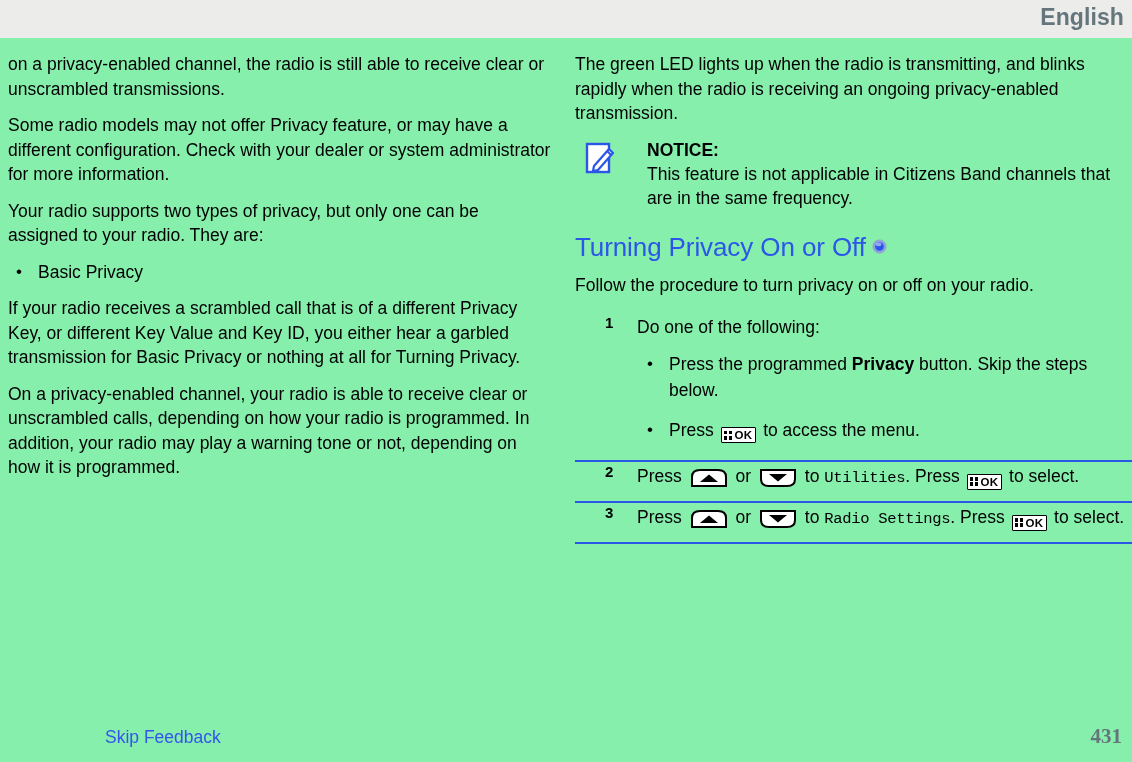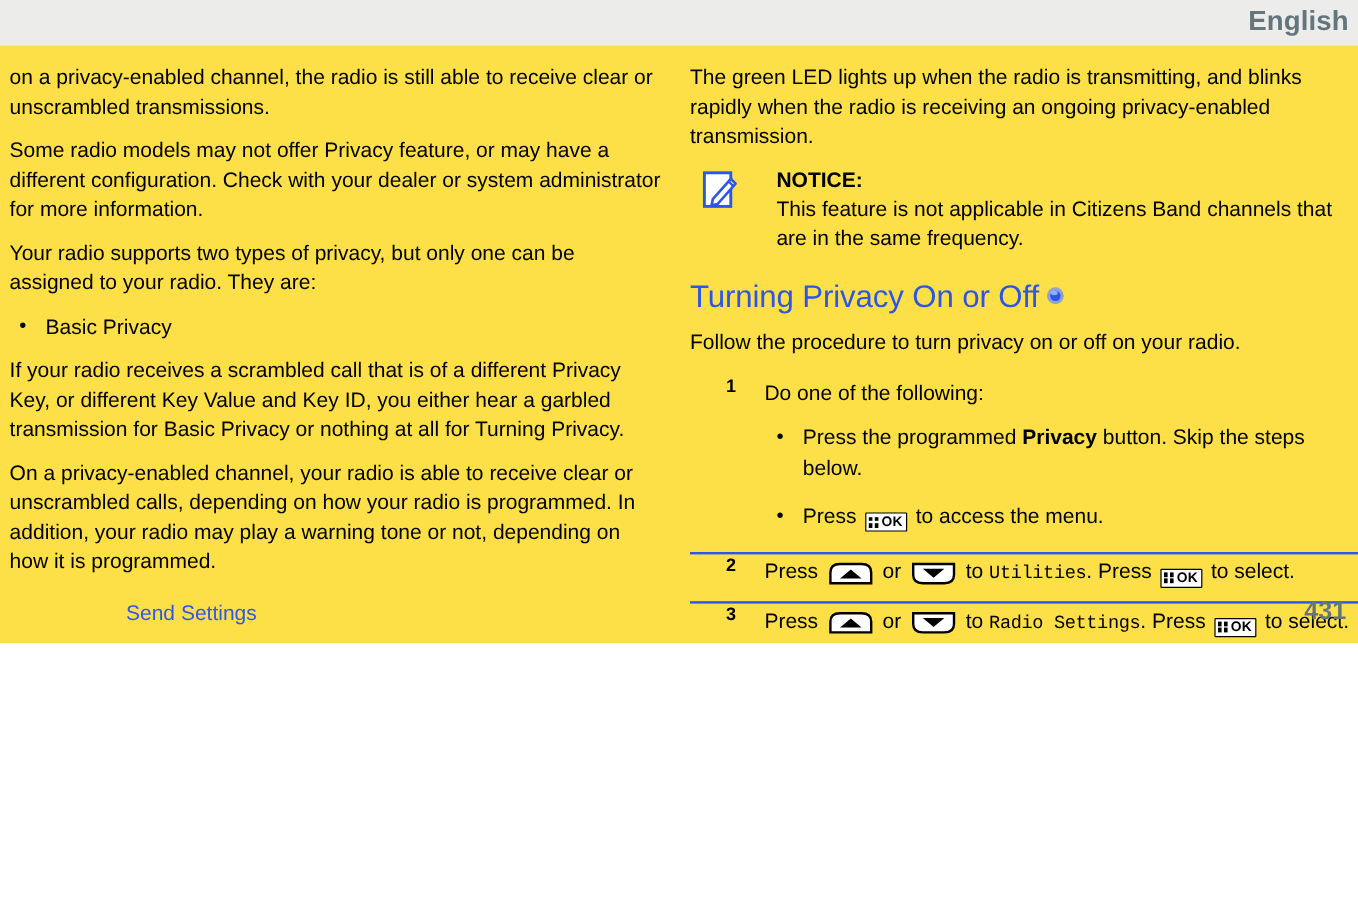--- a/index.html
+++ b/index.html
@@ -5,23 +5,23 @@
   * { box-sizing: border-box; }
   html, body {
     margin: 0; padding: 0;
     width: 1132px; height: 762px;
     background: #ffffff;
     font-family: "Liberation Sans", sans-serif;
     -webkit-font-smoothing: antialiased;
   }
   .page {
     position: relative;
-    width: 1132px; height: 536px;
+    width: 1132px; height: 762px;
     overflow: hidden;
-    background: #fde047;
+    background: #86efac;
   }
 
   
   .header-band {
     position: absolute; top: 0; left: 0;
     width: 1132px; height: 38px;
     background: #ececea;
   }
   .header-lang {
     position: absolute;
@@ -229,20 +229,21 @@
     color: #3355ee;
     line-height: 22px;
   }
   .page-number {
     position: absolute;
     right: 10px; top: 12px;
     font-size: 21px;
     font-weight: bold;
     color: #64767c;
     line-height: 24px;
+    font-family: Liberation Serif, serif;
   }
 </style>
 </head>
 <body>
 
 <div class="page">
 
   <div class="header-band"></div>
   <div class="header-lang">English</div>
 
@@ -316,17 +317,17 @@
                   <path d="M2 2 L2 11 Q2 18 10 18 L28 18 Q36 18 36 11 L36 2 Z" fill="#fff" stroke="#000" stroke-width="2"></path>
                   <path d="M10 6 L19 13.5 L28 6 Z" fill="#000"></path>
                 </svg></span><span> to </span><span class="mono">Radio Settings</span><span>. Press </span><span class="key-ok"><span class="grid"><i></i><i></i><i></i><i></i></span><span class="lbl">OK</span></span><span> to select.</span></span>
         </li>
 
       </ol>
     </div>
   </div>
 
   <div class="footer">
-    <a class="send-feedback" href="#" style="text-decoration:none">Send Settings</a>
+    <a class="send-feedback" href="#" style="text-decoration:none">Skip Feedback</a>
     <div class="page-number">431</div>
   </div>
 
 </div>
 
 </body></html>

